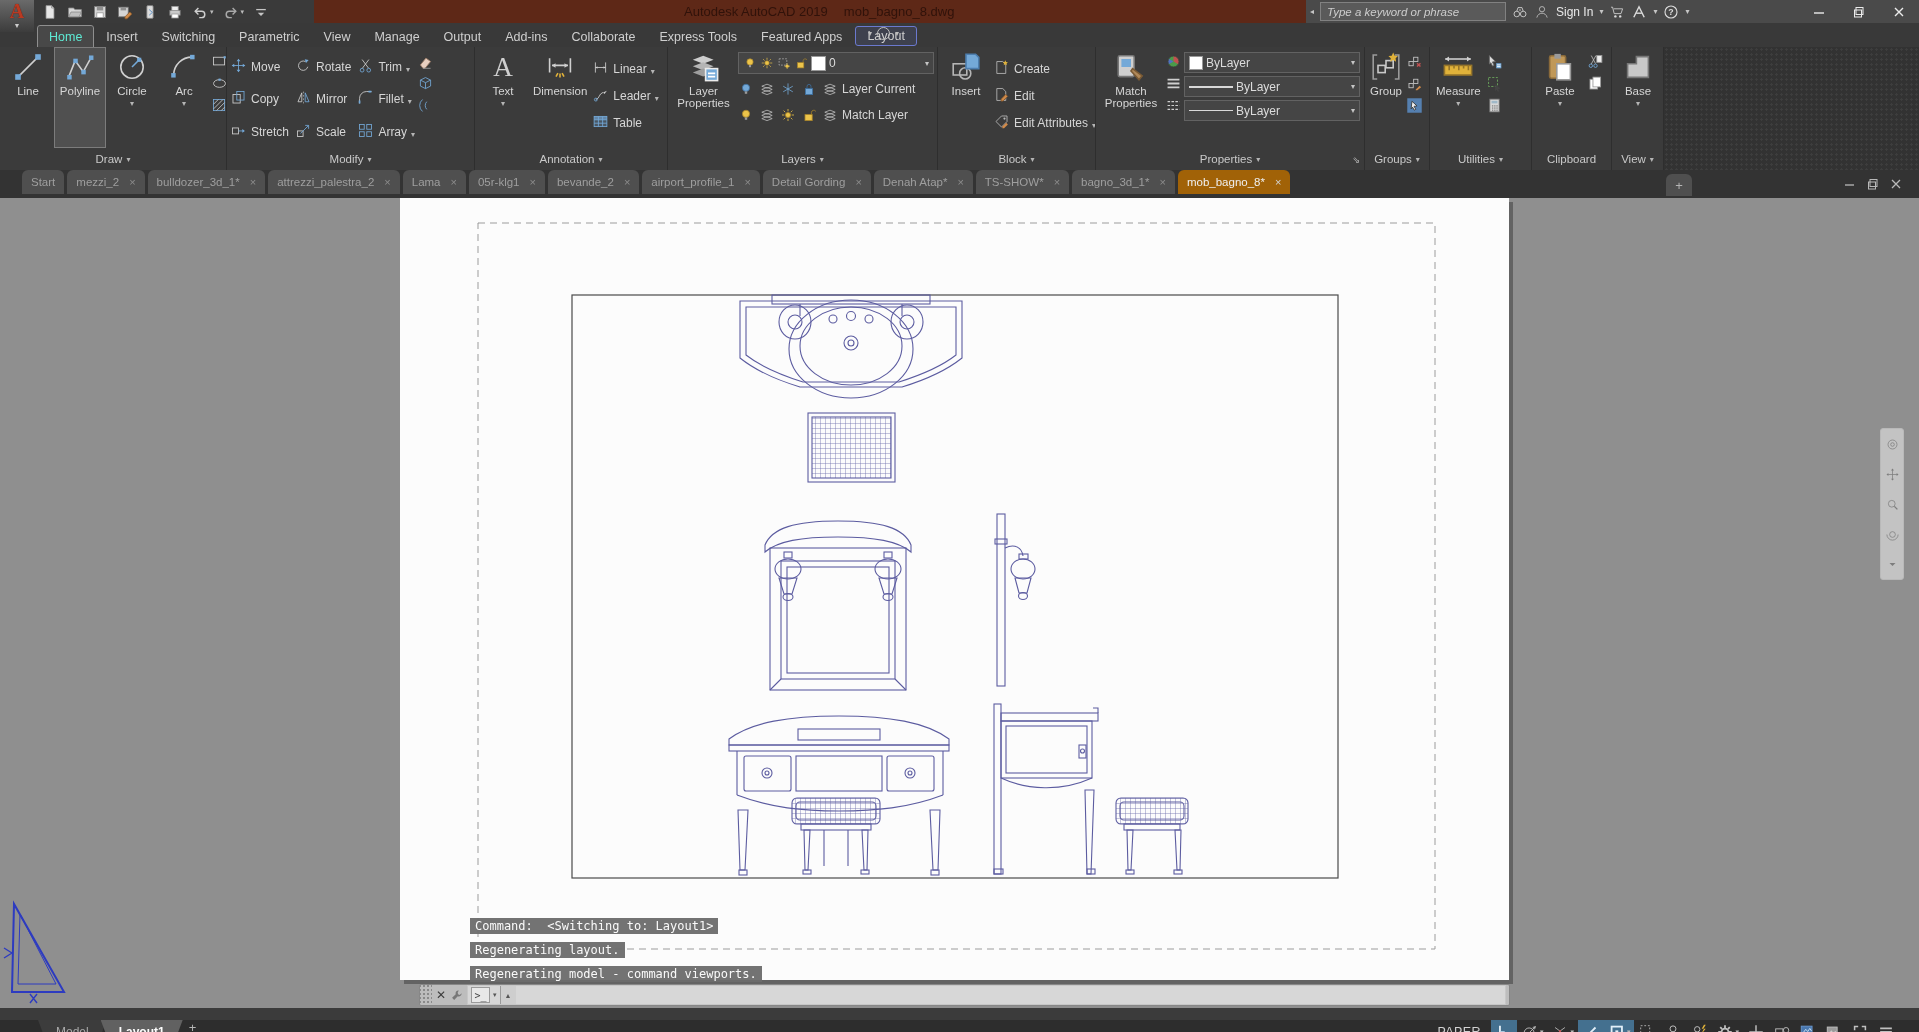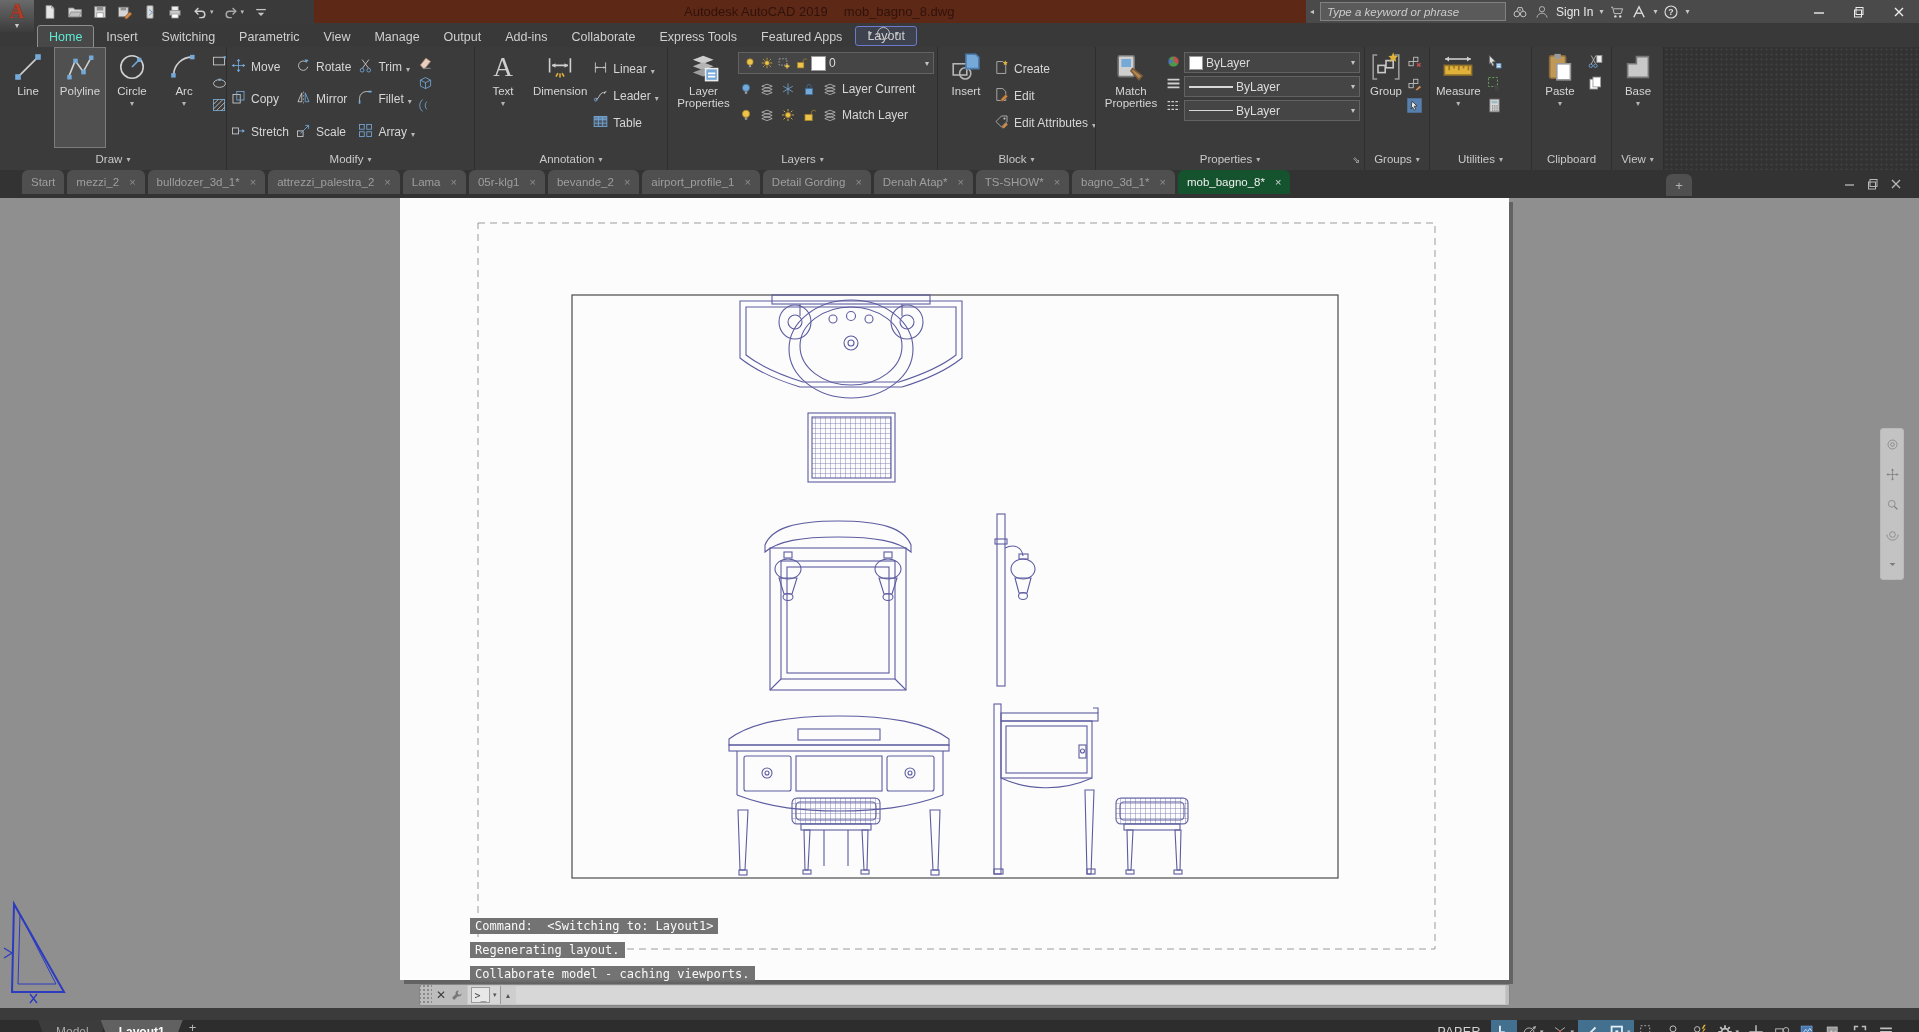--- a/index.html
+++ b/index.html
@@ -56,21 +56,21 @@
   .lwline{width:44px;height:2px;background:#d8d8d8}
   .layrow svg{width:16px;height:16px}
   .layrow{display:flex;align-items:center;gap:5px;height:23px;font-size:12px;color:#d6d6d6}
   #panel-empty{background-color:#323232;background-image:radial-gradient(#3d3d3d 1px,transparent 1.2px);background-size:5px 5px;border-right:0}
   .launcher{position:absolute;right:4px;bottom:5px;font-size:9px;color:#b5b5b5}
   
   #filetabs{left:0;top:170px;width:1919px;height:28px;background:#333;display:flex;align-items:flex-start;padding-left:22px;box-sizing:border-box;gap:3px}
   .ftab{height:24px;padding:0 9px;background:#4f4f4f;color:#9f9f9f;font-size:11.5px;border-radius:6px 6px 0 0;
         display:flex;align-items:center;gap:10px;white-space:nowrap}
   .ftab .x{font-size:11px;color:#8d8d8d}
-  .ftab.active{background:#14532d;color:#efefef}
+  .ftab.active{background:#a16207;color:#efefef}
   .ftab.active .x{color:#d5d5d5}
   #ftab-plus{height:22px;width:26px;margin-left:4px;background:#4f4f4f;border-radius:6px 6px 0 0;display:flex;align-items:center;justify-content:center;color:#b5b5b5;font-size:13px}
   #doc-controls{position:absolute;right:10px;top:6px;display:flex;gap:10px}
   
   #canvas{left:0;top:198px;width:1919px;height:810px;background:#8f8f8f}
   #paper{left:400px;top:0;width:1109px;height:782px;background:#fcfcfc;box-shadow:4px 4px 0 rgba(55,55,55,.5)}
   #draw-svg{left:0;top:0}
   .histline{position:absolute;left:470px;height:16px;background:rgba(108,108,108,.95);color:#fafafa;
             font-family:"DejaVu Sans Mono",monospace;font-size:12px;line-height:16px;padding:0 5px;white-space:pre}
   #cmdbar{left:419px;top:786px;width:1091px;height:22px;background:#bdbdbd;border:1px solid #878787;border-radius:2px;
@@ -1334,21 +1334,21 @@
       <g fill="none" stroke="#2d3bc0" stroke-width="2">
         <path d="M14 706L12 794H64z"></path>
         <path d="M20 716L18 786H56z" stroke-width="1"></path>
         <path d="M30 796l7 9M37 796l-7 9" stroke-width="1.4"></path>
         <path d="M4 760l8-5M4 750l8 5" stroke-width="1.4"></path>
       </g>
     </svg>
 
     <div class="histline" style="top:720px">Command:  &lt;Switching to: Layout1&gt;</div>
     <div class="histline" style="top:744px">Regenerating layout.</div>
-    <div class="histline" style="top:768px">Collaborate model - caching viewports.</div>
+    <div class="histline" style="top:768px">Regenerating model - command viewports.</div>
 
     <div id="cmdbar" class="abs">
       <div id="cmd-grip"></div>
       <span id="cmd-close">✕</span>
       <svg class="i14">
           <use href="#s-wrench"></use>
         </svg>
       <div id="cmd-field">
         <span id="cmd-prompt">&gt;_</span>
         <span id="cmd-caret">▾</span>

